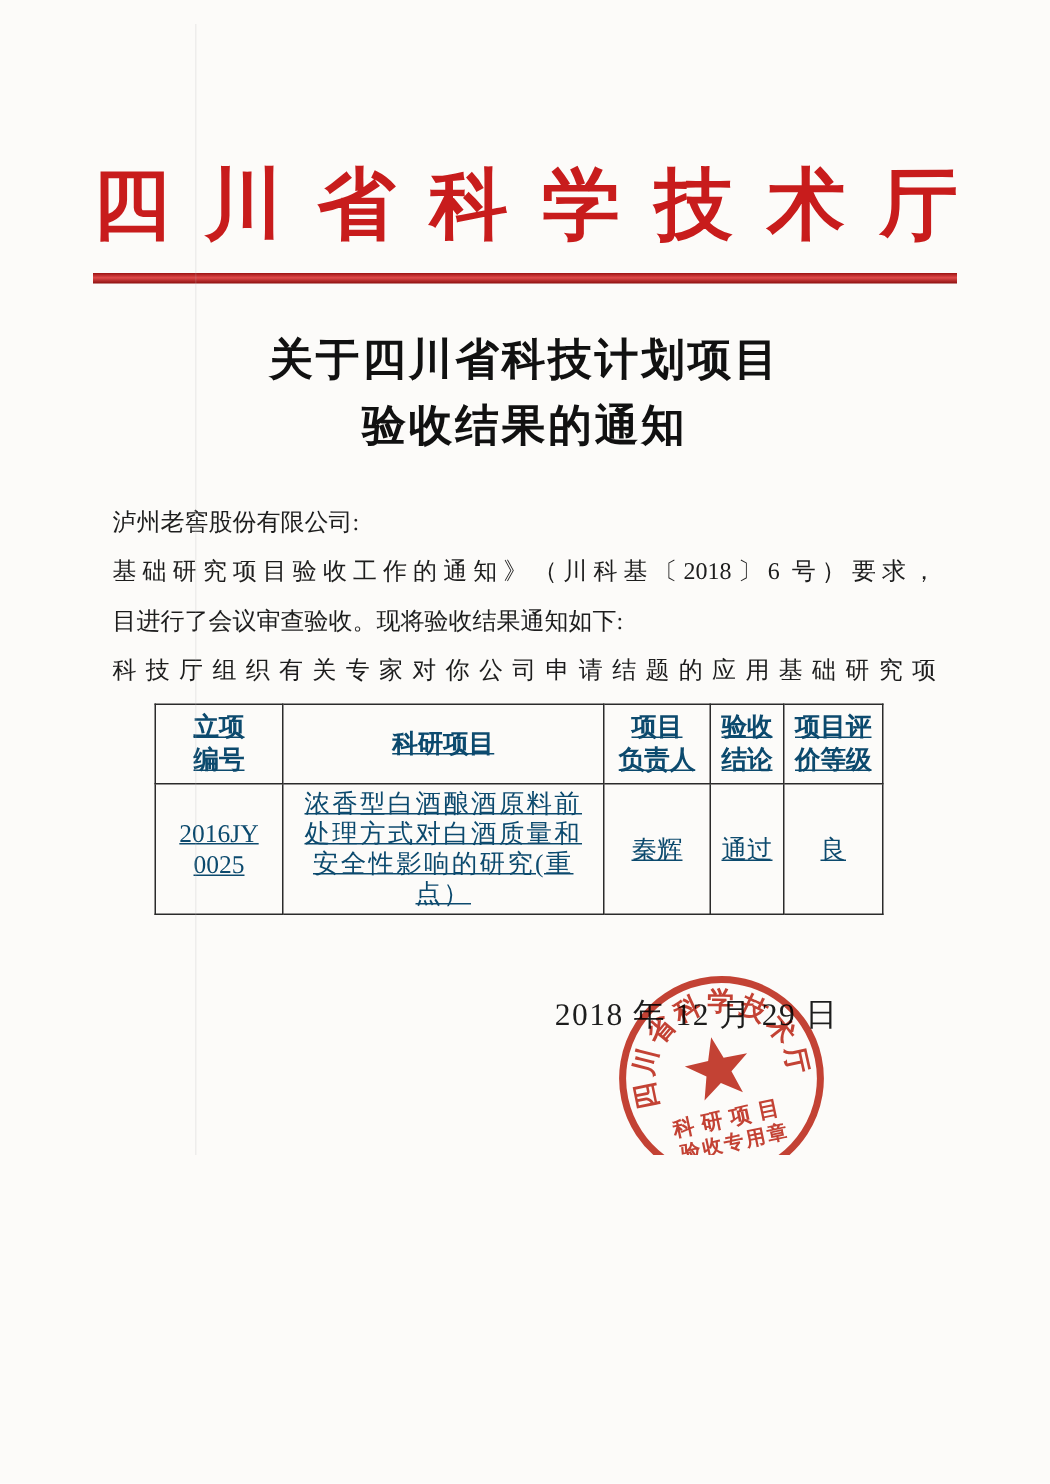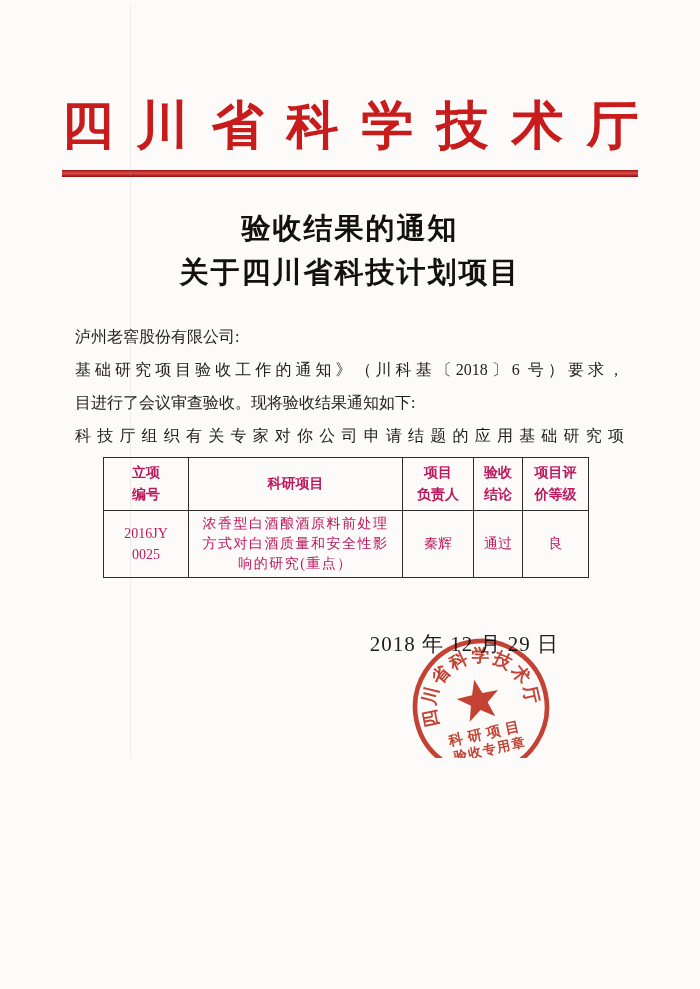--- a/index.html
+++ b/index.html
@@ -2,21 +2,21 @@
 <html><head>
 <meta charset="utf-8">
 <style>
   html, body {
     margin: 0; padding: 0;
     background: #fcfbf9;
   }
   .page {
     position: relative;
     width: 700px; height: 754px;
-    margin: 4px auto;
+    margin: 16px auto;
     background: #fcfbf9;
     font-family: "Liberation Serif", "DejaVu Serif", serif;
     color: #1d1d1d;
     overflow: hidden;
   }
   .scan-artifact {
     position: absolute;
     left: 130px; top: 0;
     width: 1px; height: 989px;
     background: rgba(180,180,180,0.18);
@@ -61,22 +61,23 @@
   .body-line.first { text-indent: 2em; }
   .body-line.last {
     text-align: left;
     text-align-last: left;
   }
   .acceptance-table {
     margin: 5px 0 0 103px;
     border-collapse: collapse;
     table-layout: fixed;
     width: 485px;
-    font-size: 14px;
-    color: #be185d;
+    font-size: 17px;
+    color: #0c4a6e;
+    text-decoration: underline;
   }
   .acceptance-table th, .acceptance-table td {
     border: 1.6px solid #2b2b2b;
     padding: 2px 4px;
     text-align: center;
     vertical-align: middle;
     font-weight: normal;
   }
   .acceptance-table th {
     height: 48px;
@@ -124,22 +125,22 @@
 
 <div class="page">
 
   <div class="scan-artifact"></div>
 
   <h1 class="org-name">四川省科学技术厅</h1>
 
   <div class="red-rule"></div>
 
   <div class="doc-title">
+    <div>关于四川省科技计划项目</div>
     <div>验收结果的通知</div>
-    <div>关于四川省科技计划项目</div>
   </div>
 
   <div class="body-block">
     <div class="salutation">泸州老窖股份有限公司:</div>
     <div class="body-line">基础研究项目验收工作的通知》（川科基〔2018〕6 号）要求，</div>
     <div class="body-line last">目进行了会议审查验收。现将验收结果通知如下:</div>
     <div class="body-line">科技厅组织有关专家对你公司申请结题的应用基础研究项</div>
   </div>
 
   <table class="acceptance-table">

